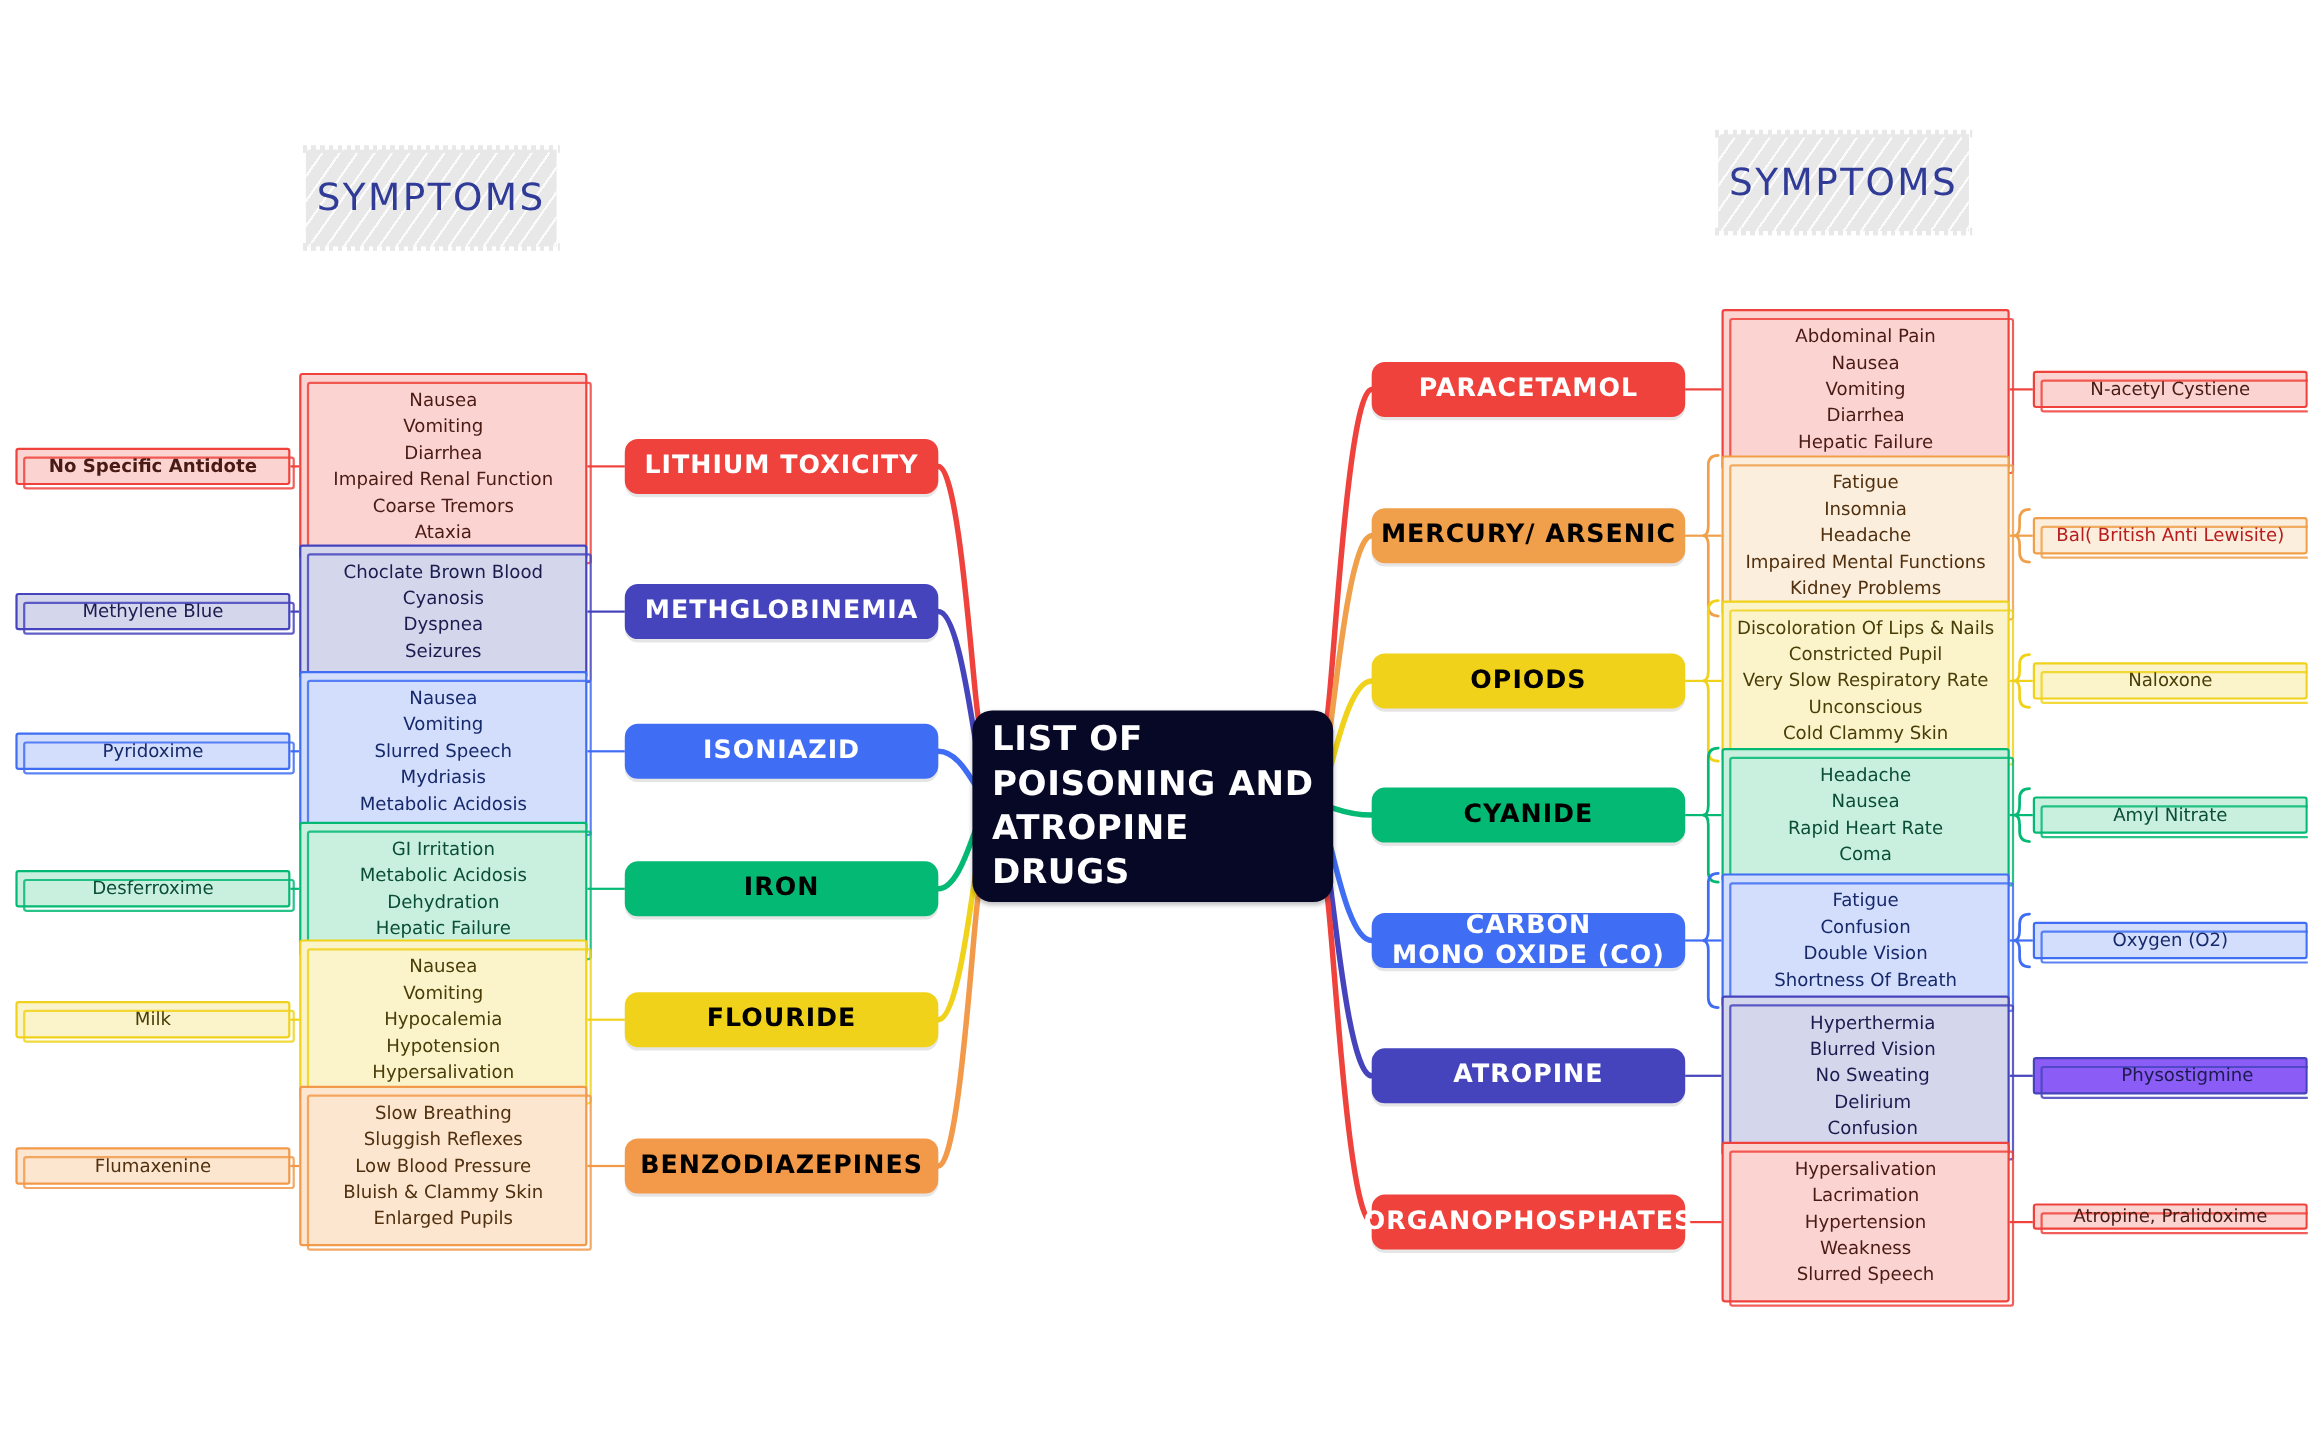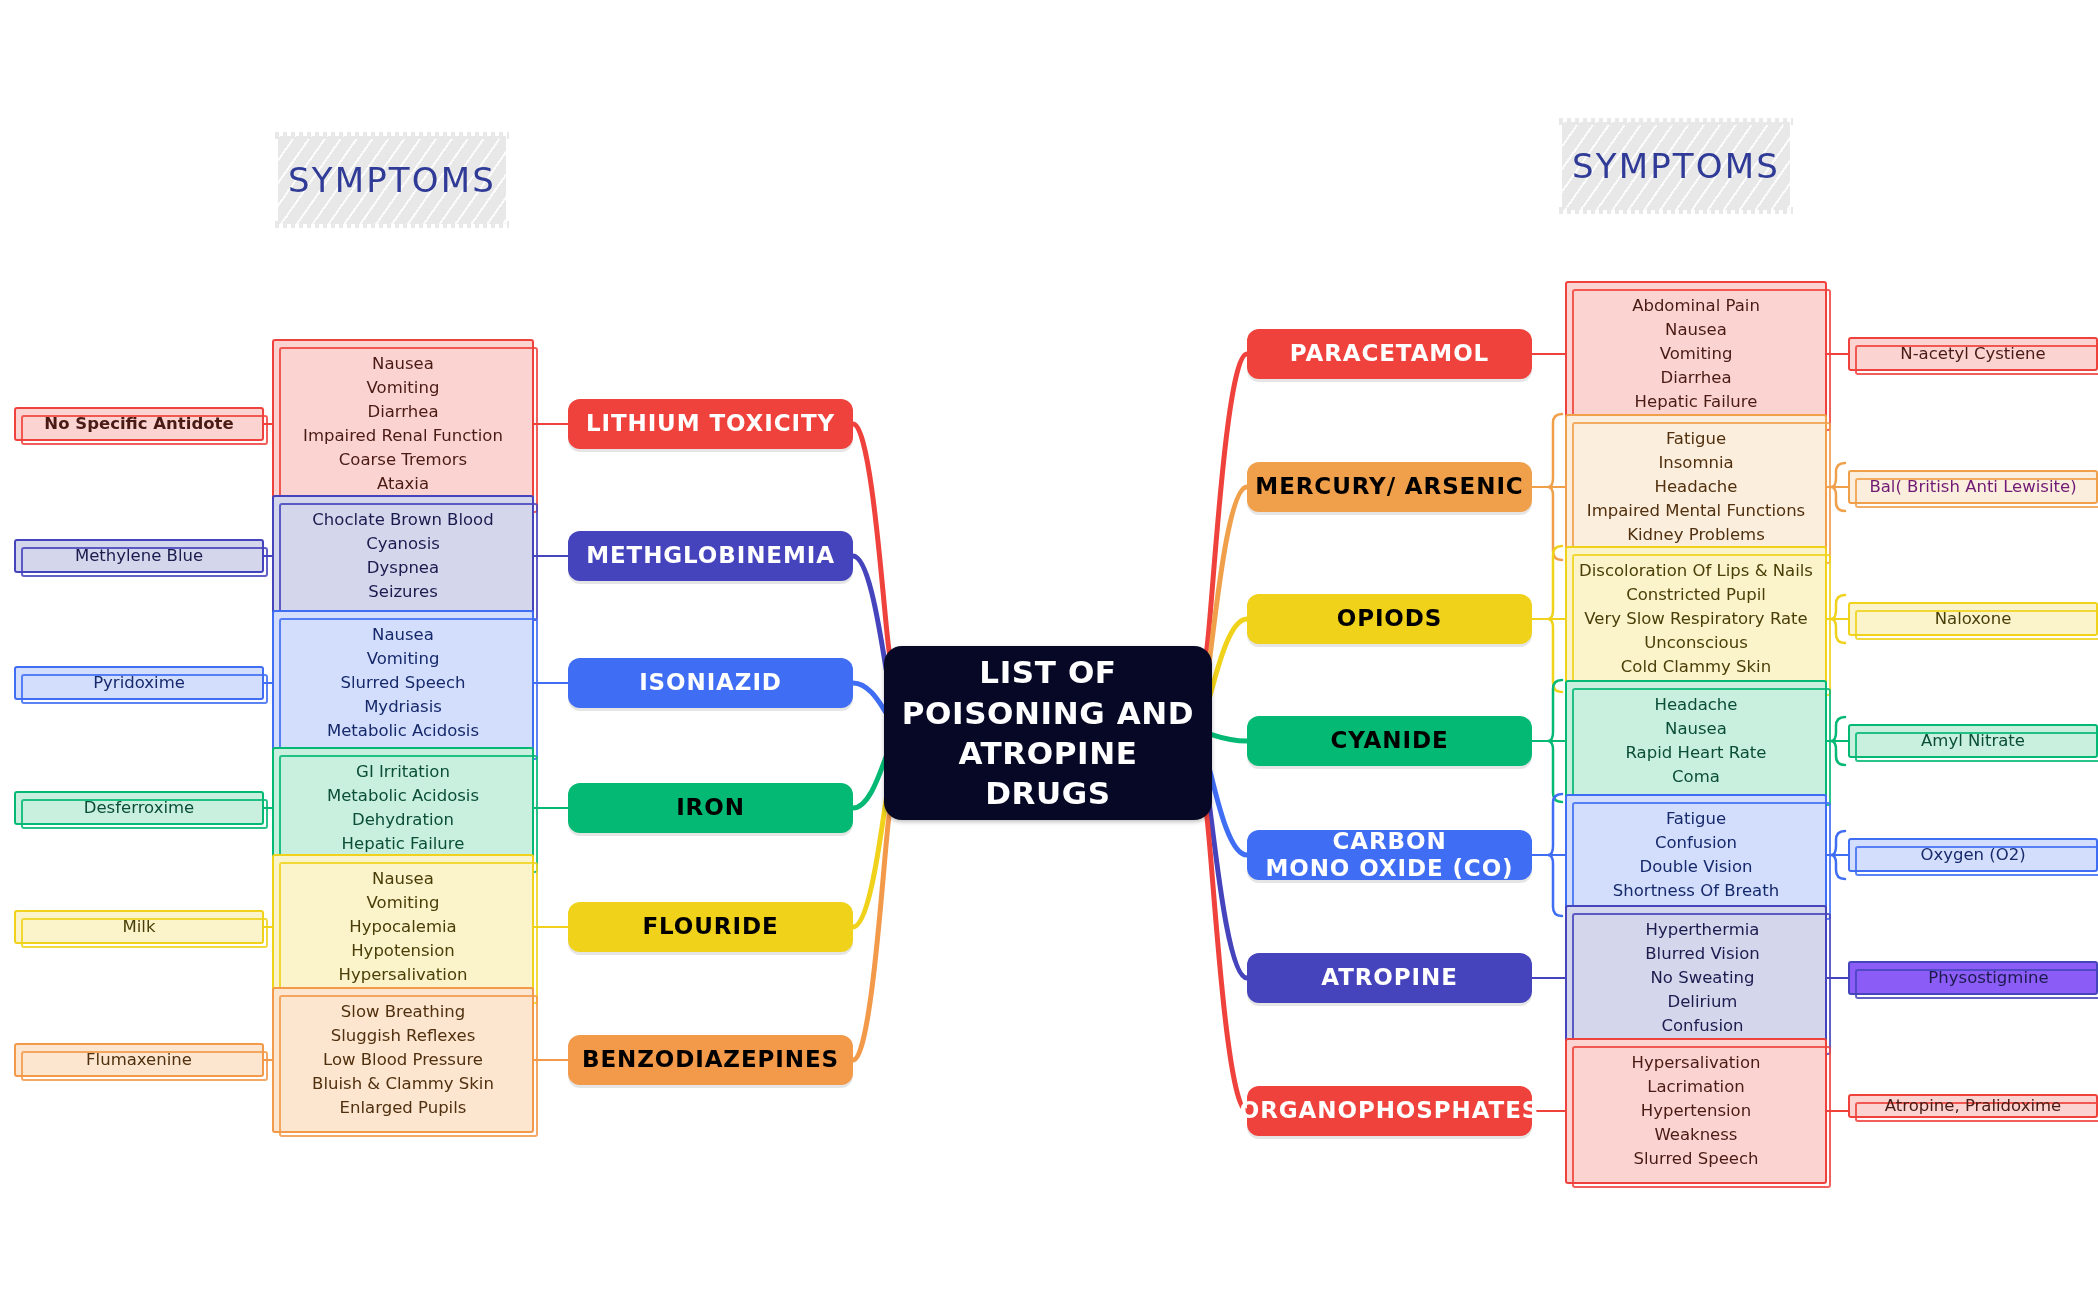--- a/index.html
+++ b/index.html
@@ -31,21 +31,21 @@
   }
   .sym-head::before { top: -4px; }
   .sym-head::after  { bottom: -4px; }
 
   
   .center-node {
     position: absolute;
     background: #060826;
     border-radius: 18px;
     display: flex; align-items: center; justify-content: center;
-    text-align: center;
+    text-align: left;
     color: #ffffff;
     font-size: 31px; font-weight: 700;
     line-height: 1.30;
     letter-spacing: .6px;
     z-index: 6;
     box-shadow: 0 2px 4px rgba(0,0,0,.25);
   }
 
   
   .pill {
@@ -279,21 +279,21 @@
       <div class="sbox" style="left: 1565px; top: 414px; width: 262px; height: 146px; background: rgb(252, 238, 221); border-color: rgb(240, 160, 75); color: rgb(240, 160, 75);">
         <div style="color: rgb(80, 48, 14);">
           <span class="ln">Fatigue</span>
           <span class="ln">Insomnia</span>
           <span class="ln">Headache</span>
           <span class="ln">Impaired Mental Functions</span>
           <span class="ln">Kidney Problems</span>
         </div>
       </div>
       <div class="sbox small" style="left: 1848px; top: 470px; width: 250px; height: 34px; background: rgb(252, 238, 221); border-color: rgb(240, 160, 75); color: rgb(240, 160, 75);">
-        <span class="ln" style="color: #701a75;">Bal( British Anti Lewisite)</span>
+        <span class="ln" style="color: #b91c1c;">Bal( British Anti Lewisite)</span>
       </div>
       <div class="stub" style="left: 1532px; top: 486px; width: 33px; background: rgb(240, 160, 75);"></div>
       <div class="stub" style="left: 1827px; top: 486px; width: 21px; background: rgb(240, 160, 75);"></div>
       <div class="pill" style="left: 1247px; top: 594px; width: 285px; height: 50px; background: rgb(240, 210, 26); color: rgb(0, 0, 0);">
         <div>
           <div>OPIODS</div>
         </div>
       </div>
       <div class="sbox" style="left: 1565px; top: 546px; width: 262px; height: 146px; background: rgb(251, 243, 202); border-color: rgb(240, 210, 26); color: rgb(240, 210, 26);">
         <div style="color: rgb(74, 62, 8);">

